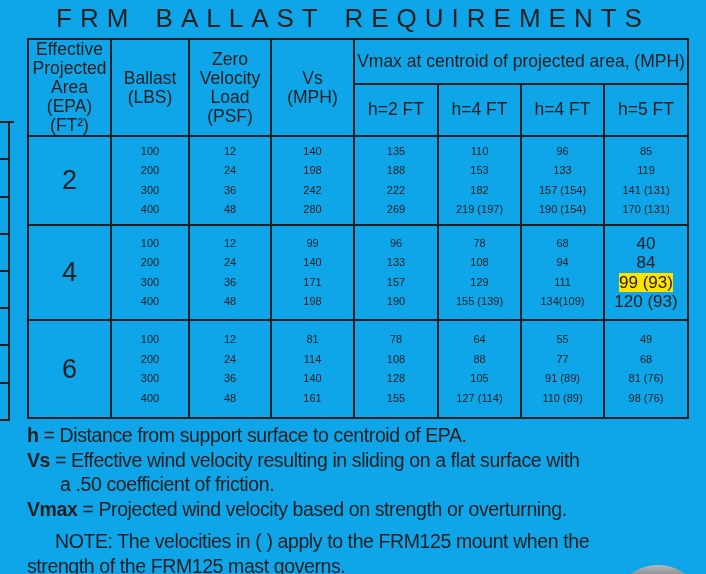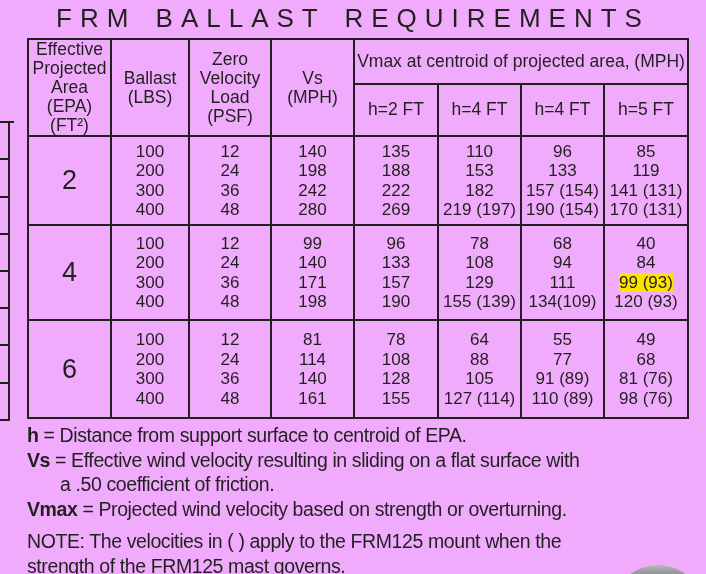--- a/index.html
+++ b/index.html
@@ -1,17 +1,17 @@
 <!DOCTYPE html>
 <html><head>
 <meta charset="utf-8">
 <style>
   html,body{margin:0;padding:0;background:#fff;}
   .page{
-    position:relative;width:706px;height:574px;background:#f0abfc;
+    position:relative;width:706px;height:574px;background:#0ea5e9;
     overflow:hidden;font-family:"Liberation Sans",sans-serif;color:#231f20;
   }
   
   .title{
     position:absolute;top:0;left:0;width:100%;height:38px;
     text-align:center;font-size:26px;line-height:37px;font-weight:400;
     letter-spacing:8px;word-spacing:4px;color:#231f20;white-space:nowrap;
   }
   
   .edge-ruler{position:absolute;left:0;top:121px;width:18px;height:302px;}
@@ -21,38 +21,38 @@
   table.frm{
     position:absolute;left:27px;top:38px;border-collapse:collapse;
     table-layout:fixed;width:660px;
   }
   table.frm th,table.frm td{
     border:2px solid #231f20;padding:0;text-align:center;vertical-align:middle;
     font-weight:400;
   }
   table.frm th{font-size:17.5px;line-height:19px;}
   .pre{white-space:pre-line;}
-  td .lines{white-space:pre-line;font-size:17px;line-height:19.5px;}
+  td .lines{white-space:pre-line;font-size:11px;line-height:19.5px;}
   td.epa-cell div{font-size:27px;line-height:27px;}
   tr.hdr-top{height:39px;}
   tr.hdr-h{height:46px;}
   tr.blk-2{height:89px;}
   tr.blk-4{height:95px;}
   tr.blk-6{height:98px;}
   .vmax-th{font-size:18px;border-radius:15px;}
   .hline{font-size:17px;line-height:19.5px;}
   .hl{background:#ffe300;padding:0 0;}
   
   .footer{
     position:absolute;left:27px;top:423px;width:675px;
     font-size:19.5px;line-height:24.5px;letter-spacing:-0.4px;white-space:nowrap;
   }
   .footer b{font-weight:700;}
   .indent{padding-left:33px;}
-  .note{margin-top:8px;}
+  .note{margin-top:8px;margin-left:28px;}
   
   .gray-circle{
     position:absolute;left:612px;top:565px;width:92px;height:92px;border-radius:50%;
     background:linear-gradient(to bottom,#b9b9bc 0%,#98989c 8%,#8e8e92 30%);
   }
 </style>
 </head>
 <body>
 
 <div class="page">

